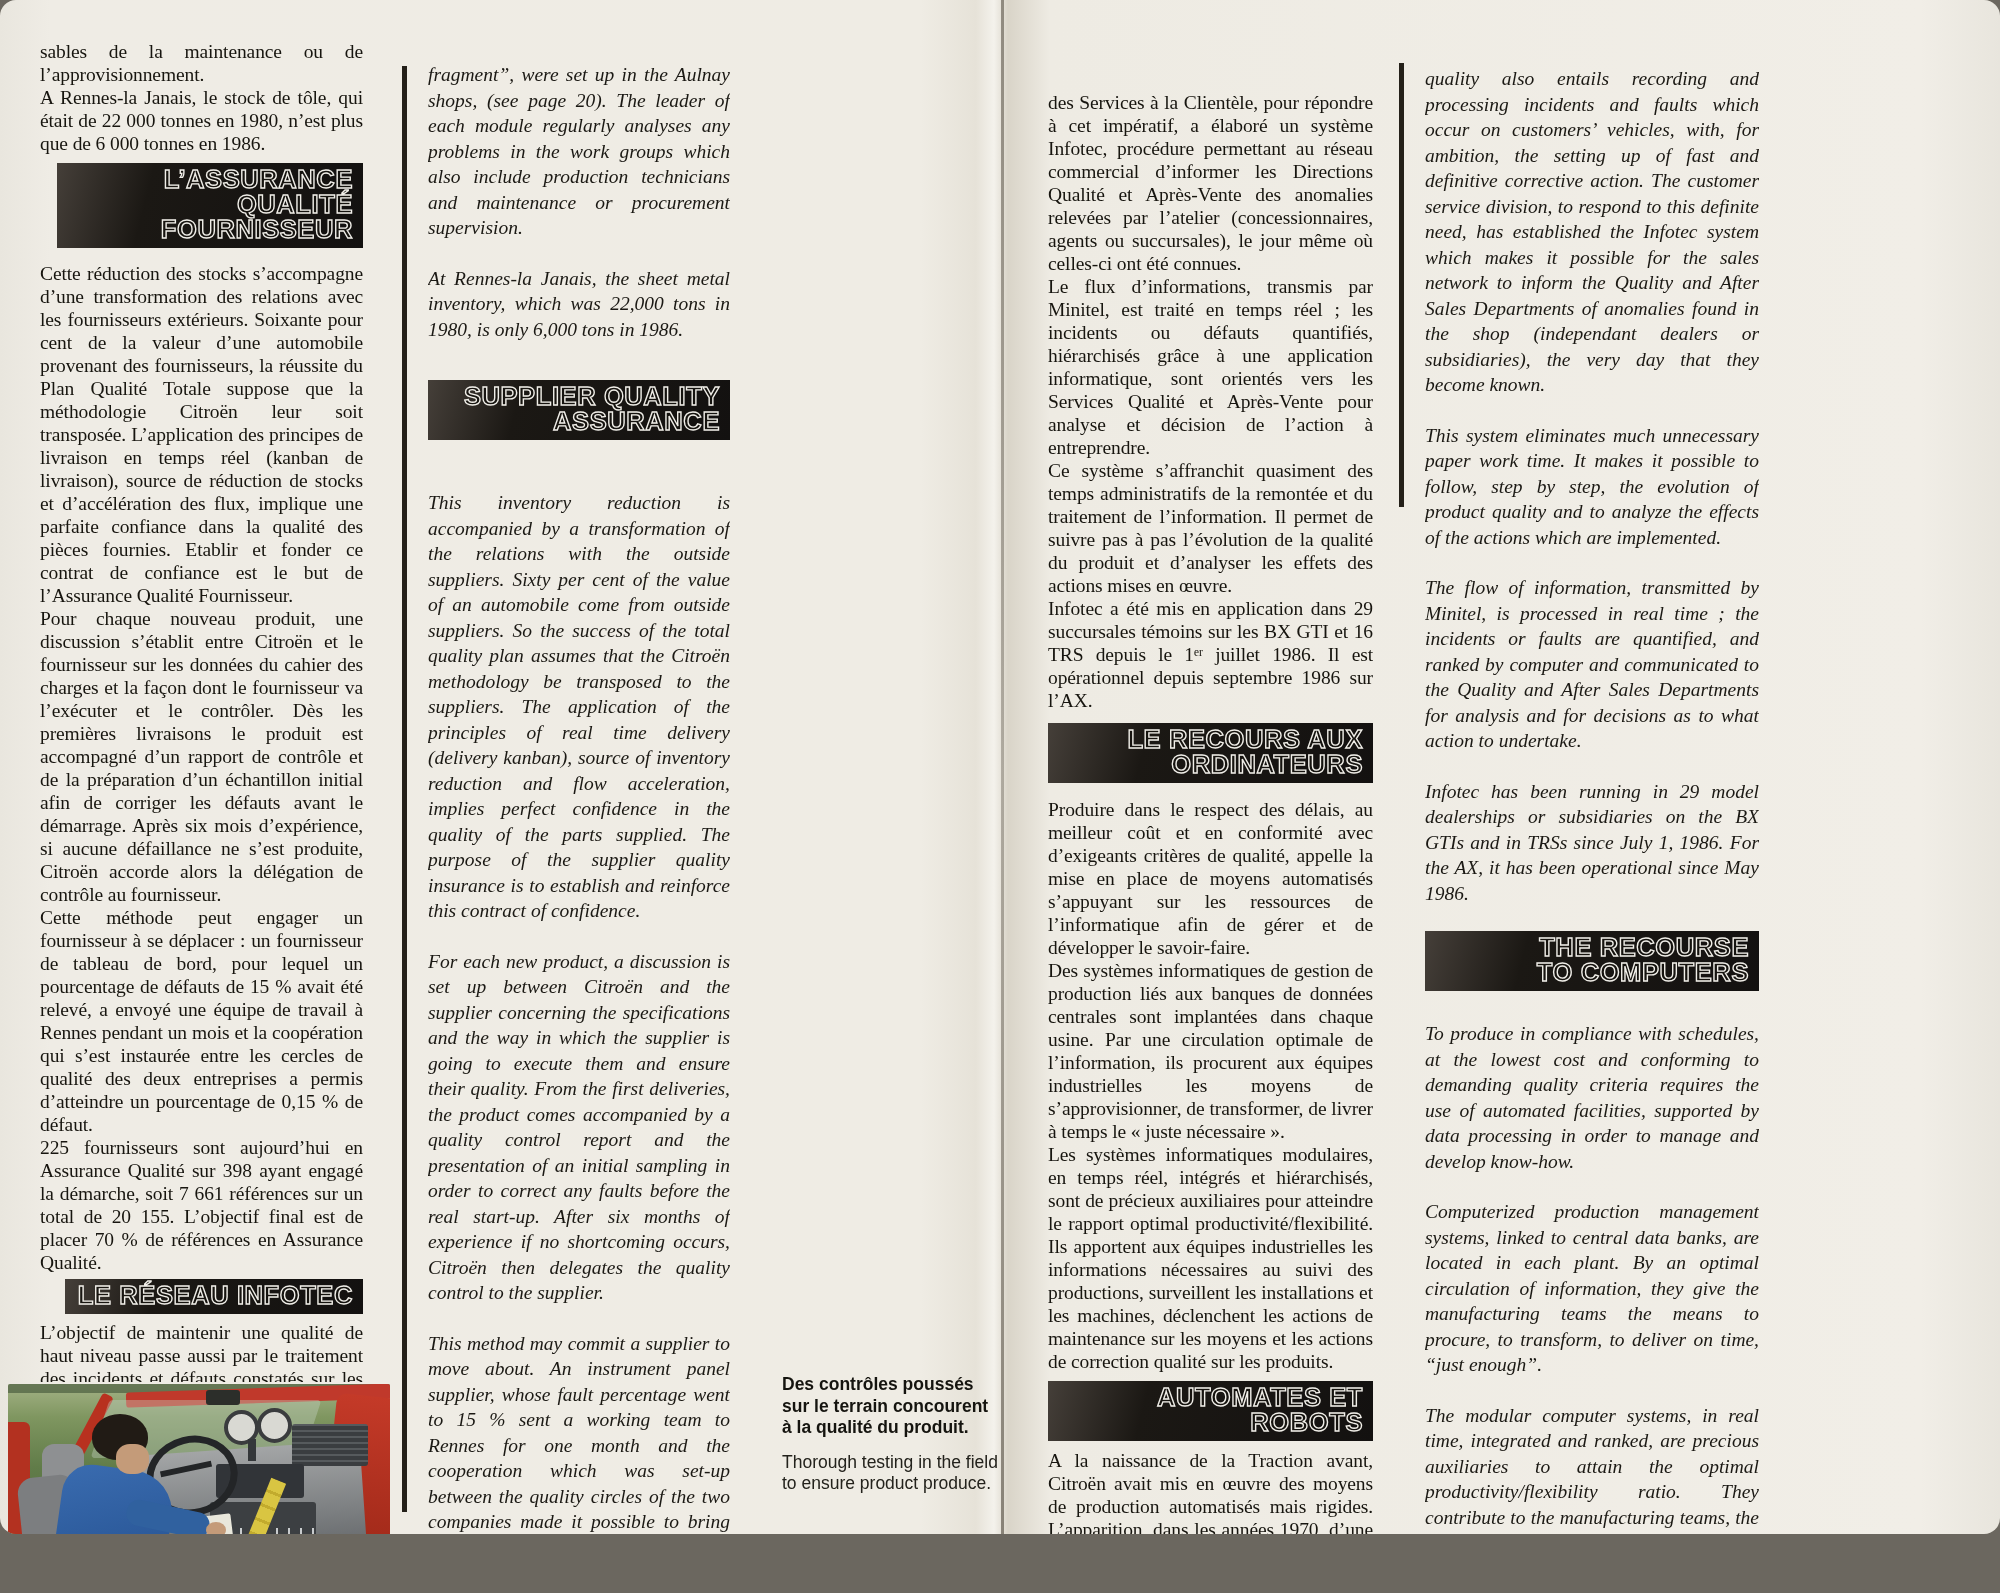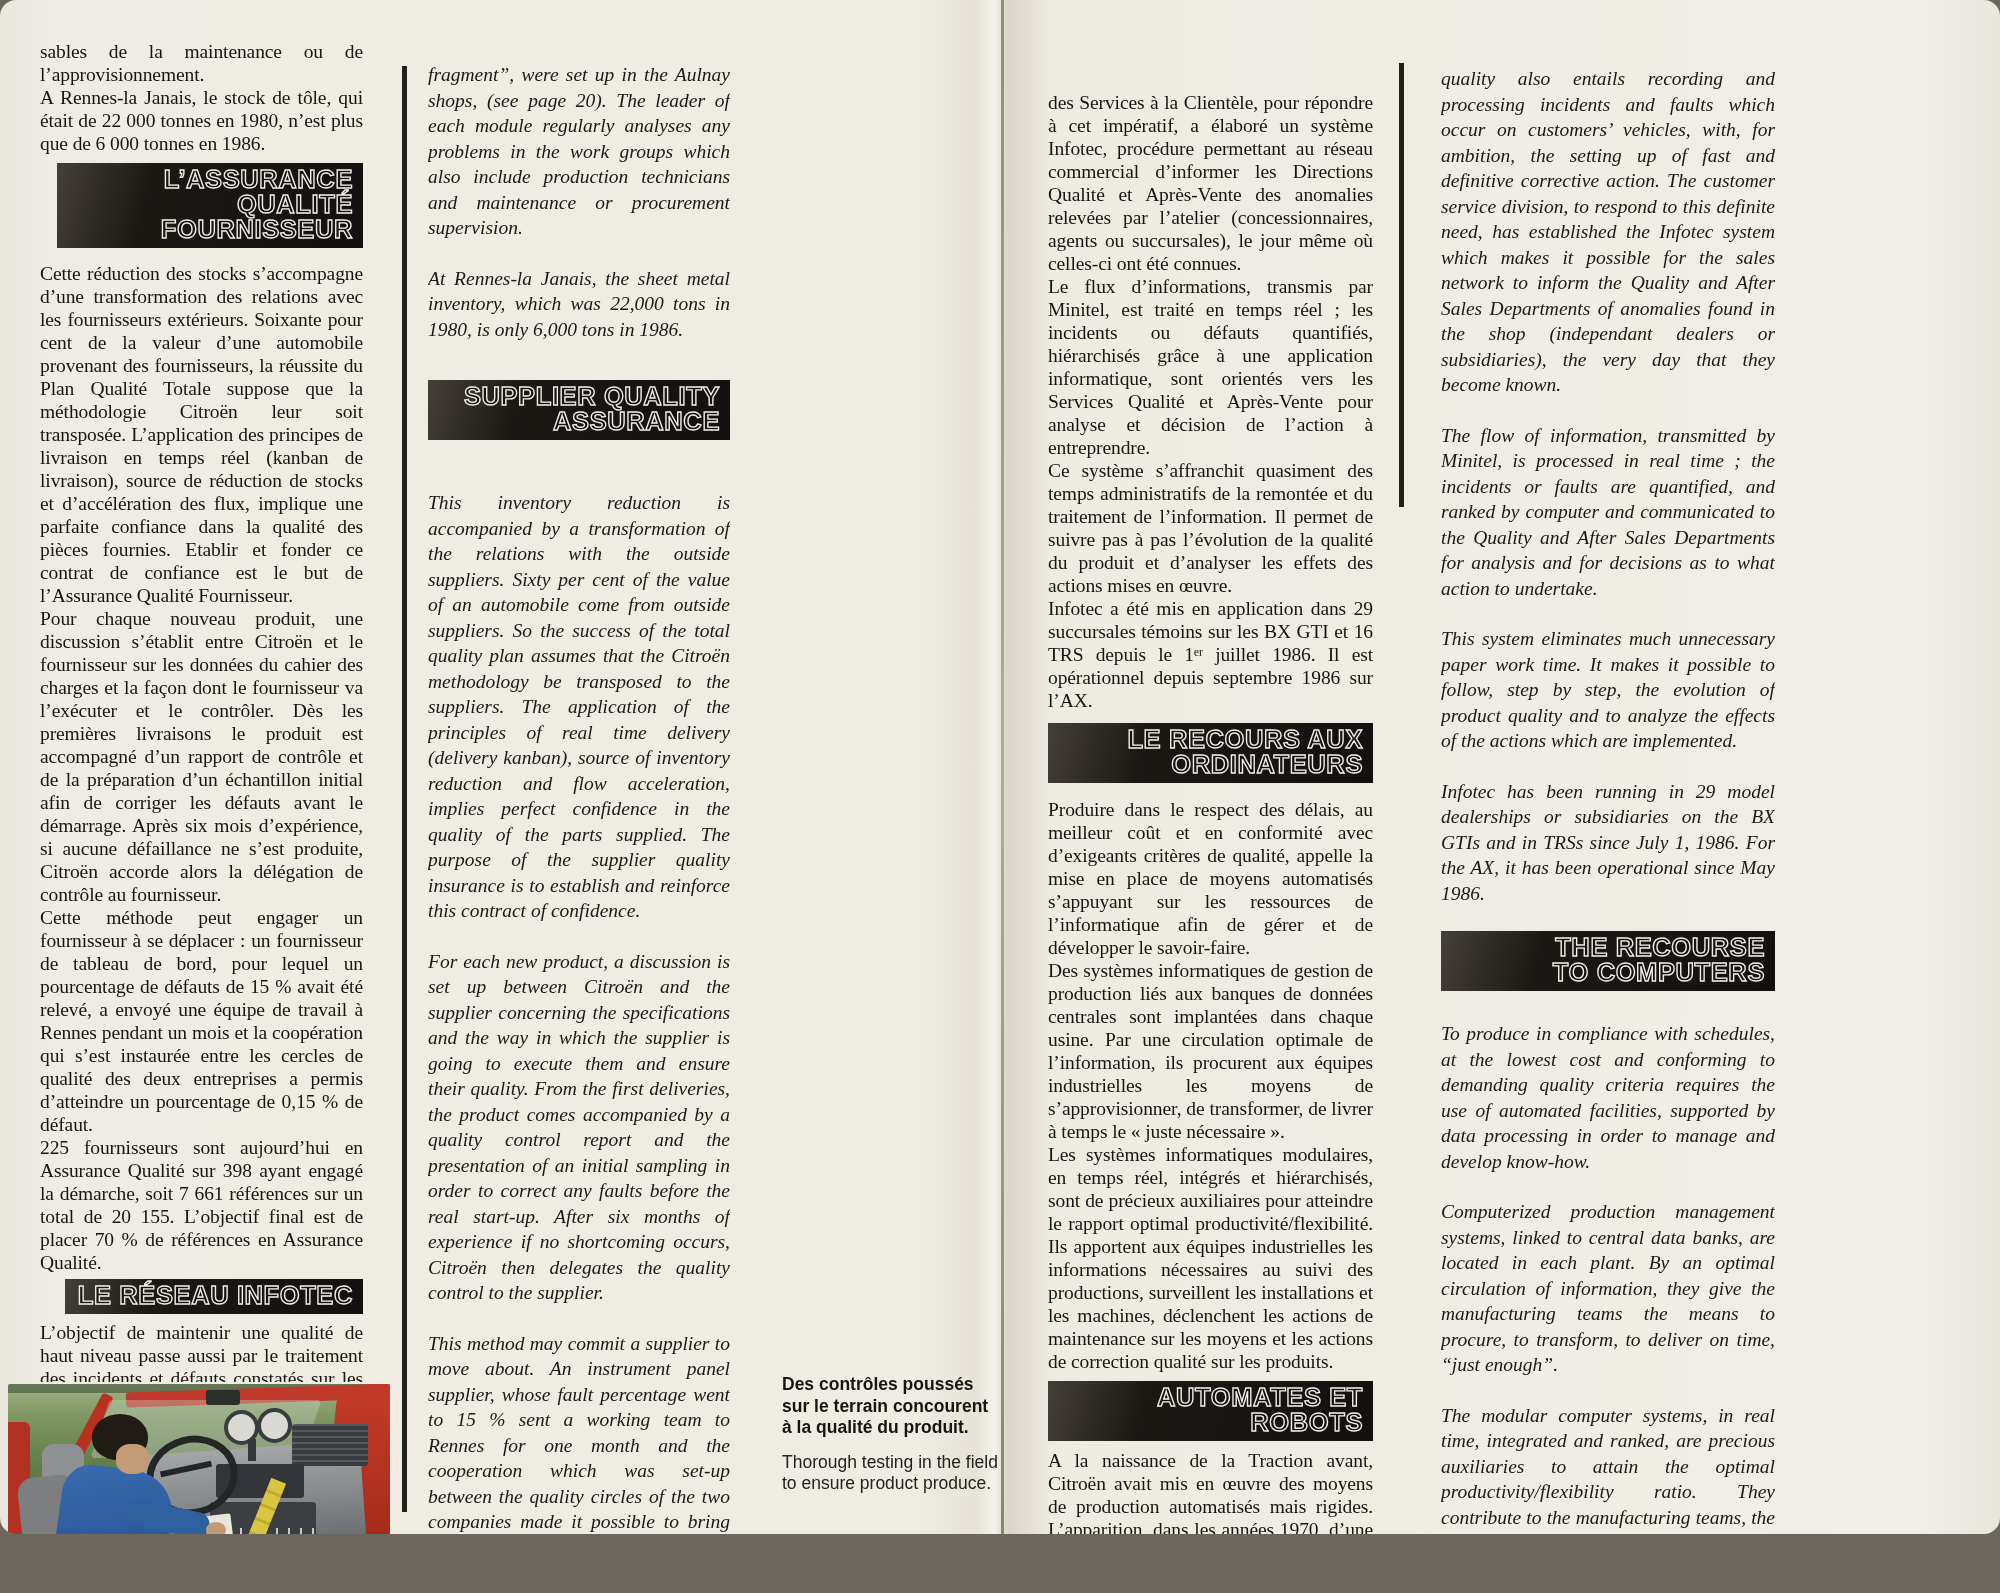--- a/index.html
+++ b/index.html
@@ -7,21 +7,21 @@
     position:relative;width:2000px;height:1534px;overflow:hidden;
     background:linear-gradient(90deg,#e9e6de 0%,#efece5 2.5%,#efece4 46%,#e6e2d8 48.8%,#f4f2ec 49.7%,#d9d4c8 50.4%,#eeebe3 52.5%,#f1eee7 96%,#e8e5dd 100%);
     font-family:"Liberation Serif",serif;color:#17150f;border-radius:16px;
   }
   .gutter-line{position:absolute;left:1001px;top:0;width:3px;height:100%;
     background:linear-gradient(180deg,rgba(75,68,56,.55),rgba(75,68,56,.35) 50%,rgba(75,68,56,.6));}
   .col{position:absolute;overflow:hidden;}
   #col1{left:40px;top:40px;width:323px;height:1342px;}
   #col2{left:428px;top:62px;width:302px;height:1522px;}
   #col3{left:1048px;top:55px;width:325px;height:1537px;margin-top:36px;}
-  #col4{left:1425px;top:66px;width:334px;height:1526px;margin-left:16px;}
+  #col4{left:1425px;top:66px;width:334px;height:1526px;}
   .col-fr p{margin:0;font-size:19.5px;line-height:23px;text-align:justify;letter-spacing:-0.1px;}
   .col-en p{margin:0 0 25px;font-style:italic;font-size:19.5px;line-height:25.5px;text-align:justify;color:#1b1914;}
   .bar{
     background:linear-gradient(104deg,#453f39 0%,#1b1814 30%,#131110 100%);
     font-family:"Liberation Sans",sans-serif;font-weight:bold;font-size:25.5px;line-height:25px;
     text-align:right;padding:4px 10px 6px;letter-spacing:.6px;color:#f1efe9;
   }
   @supports (-webkit-text-stroke:1px #fff){
     .bar{color:rgba(22,19,15,.88);-webkit-text-stroke:1.35px #f1efe9;}
   }
@@ -175,22 +175,22 @@
     <p>Des systèmes informatiques de gestion de production liés aux banques de données centrales sont implantées dans chaque usine. Par une circulation optimale de l’information, ils procurent aux équipes industrielles les moyens de s’approvisionner, de transformer, de livrer à temps le « juste nécessaire ».</p>
     <p>Les systèmes informatiques modulaires, en temps réel, intégrés et hiérarchisés, sont de précieux auxiliaires pour atteindre le rapport optimal productivité/flexibilité. Ils apportent aux équipes industrielles les informations nécessaires au suivi des productions, surveillent les installations et les machines, déclenchent les actions de maintenance sur les moyens et les actions de correction qualité sur les produits.</p>
     <div class="bar second">
       <span>AUTOMATES ET ROBOTS</span>
     </div>
     <p>A la naissance de la Traction avant, Citroën avait mis en œuvre des moyens de production automatisés mais rigides. L’apparition, dans les années 1970, d’une nouvelle génération d’automatismes supportant les difficiles conditions du milieu industriel permet désormais de faire appel à des processus de fabrication à la fois automatisés et flexibles, donc</p>
   </div>
 
   <div class="col col-en" id="col4" lang="en">
     <p>quality also entails recording and processing incidents and faults which occur on customers’ vehicles, with, for ambition, the setting up of fast and definitive corrective action. The customer service division, to respond to this definite need, has established the Infotec system which makes it possible for the sales network to inform the Quality and After Sales Departments of anomalies found in the shop (independant dealers or subsidiaries), the very day that they become known.</p>
+    <p>This system eliminates much unnecessary paper work time. It makes it possible to follow, step by step, the evolution of product quality and to analyze the effects of the actions which are implemented.</p>
     <p>The flow of information, transmitted by Minitel, is processed in real time ; the incidents or faults are quantified, and ranked by computer and communicated to the Quality and After Sales Departments for analysis and for decisions as to what action to undertake.</p>
-    <p>This system eliminates much unnecessary paper work time. It makes it possible to follow, step by step, the evolution of product quality and to analyze the effects of the actions which are implemented.</p>
     <p>Infotec has been running in 29 model dealerships or subsidiaries on the BX GTIs and in TRSs since July 1, 1986. For the AX, it has been operational since May 1986.</p>
     <div class="bar first">
       <span>THE RECOURSE</span>
       <span>TO COMPUTERS</span>
     </div>
     <p>To produce in compliance with schedules, at the lowest cost and conforming to demanding quality criteria requires the use of automated facilities, supported by data processing in order to manage and develop know-how.</p>
     <p>Computerized production management systems, linked to central data banks, are located in each plant. By an optimal circulation of information, they give the manufacturing teams the means to procure, to transform, to deliver on time, “just enough”.</p>
     <p>The modular computer systems, in real time, integrated and ranked, are precious auxiliaries to attain the optimal productivity/flexibility ratio. They contribute to the manufacturing teams, the information necessary for following production, monitoring the production installations and the machines, triggering maintenance actions on the facilities and quality correction actions on the products.</p>
 
   </div>

